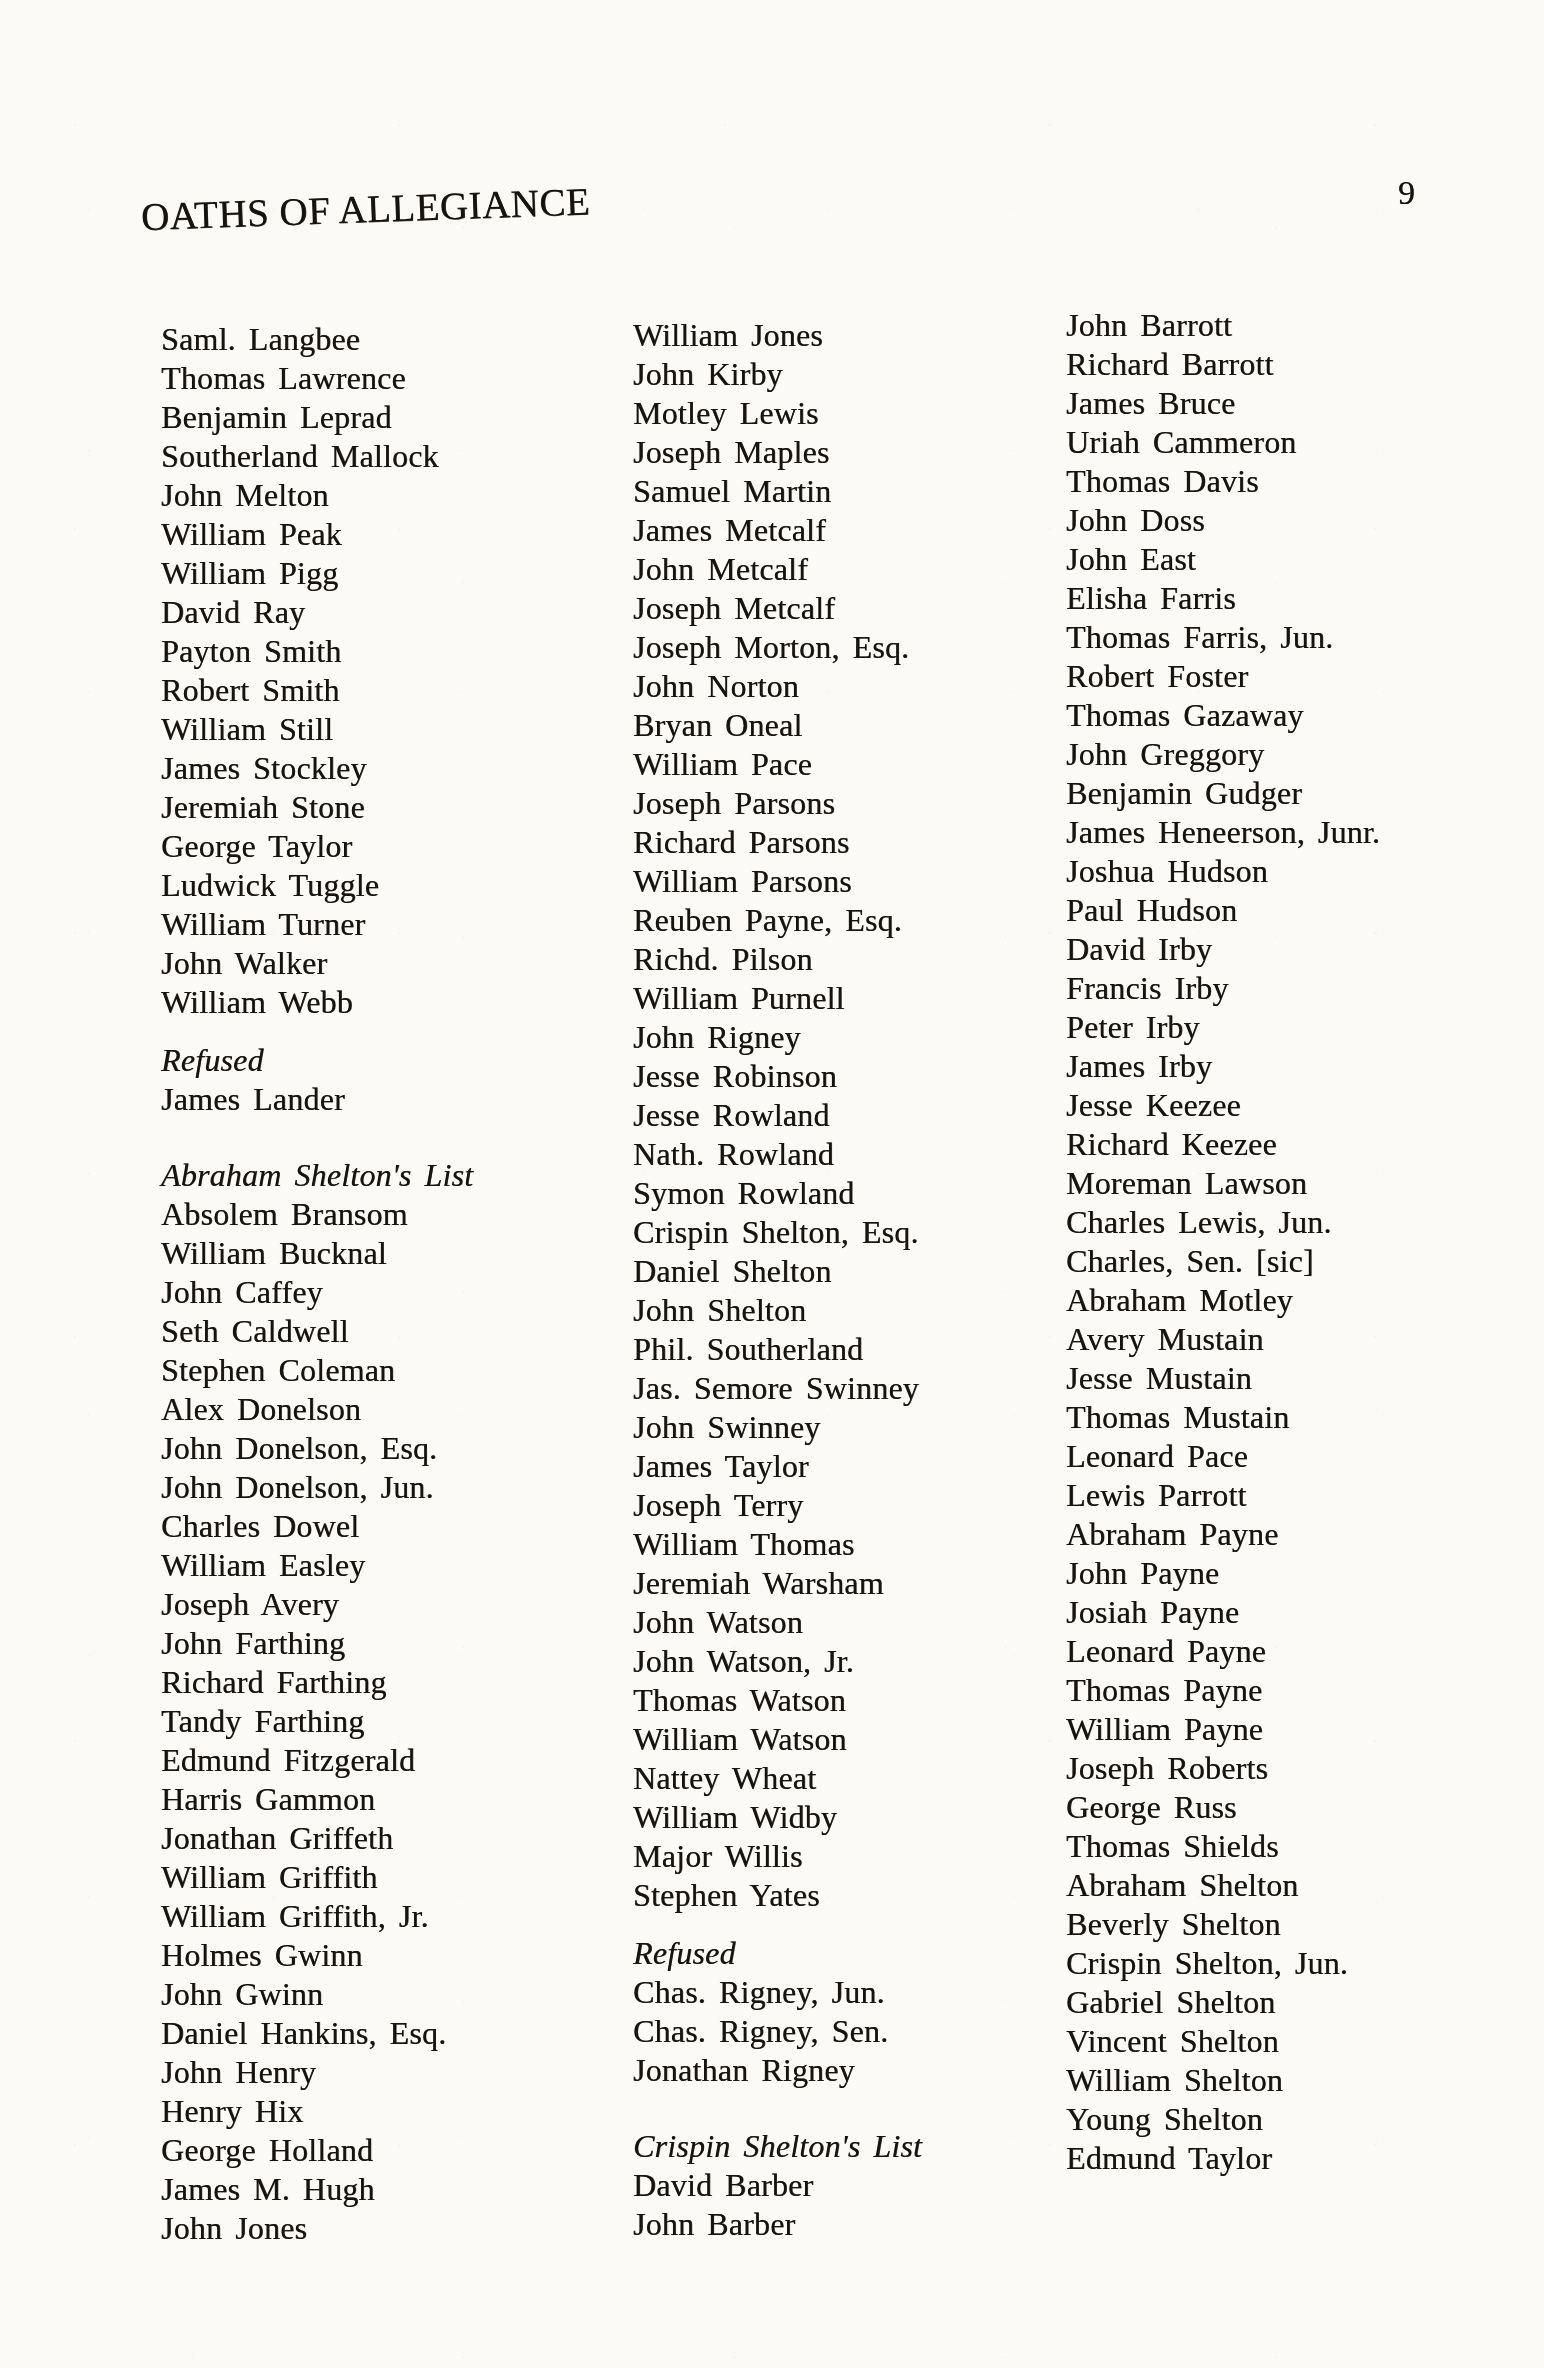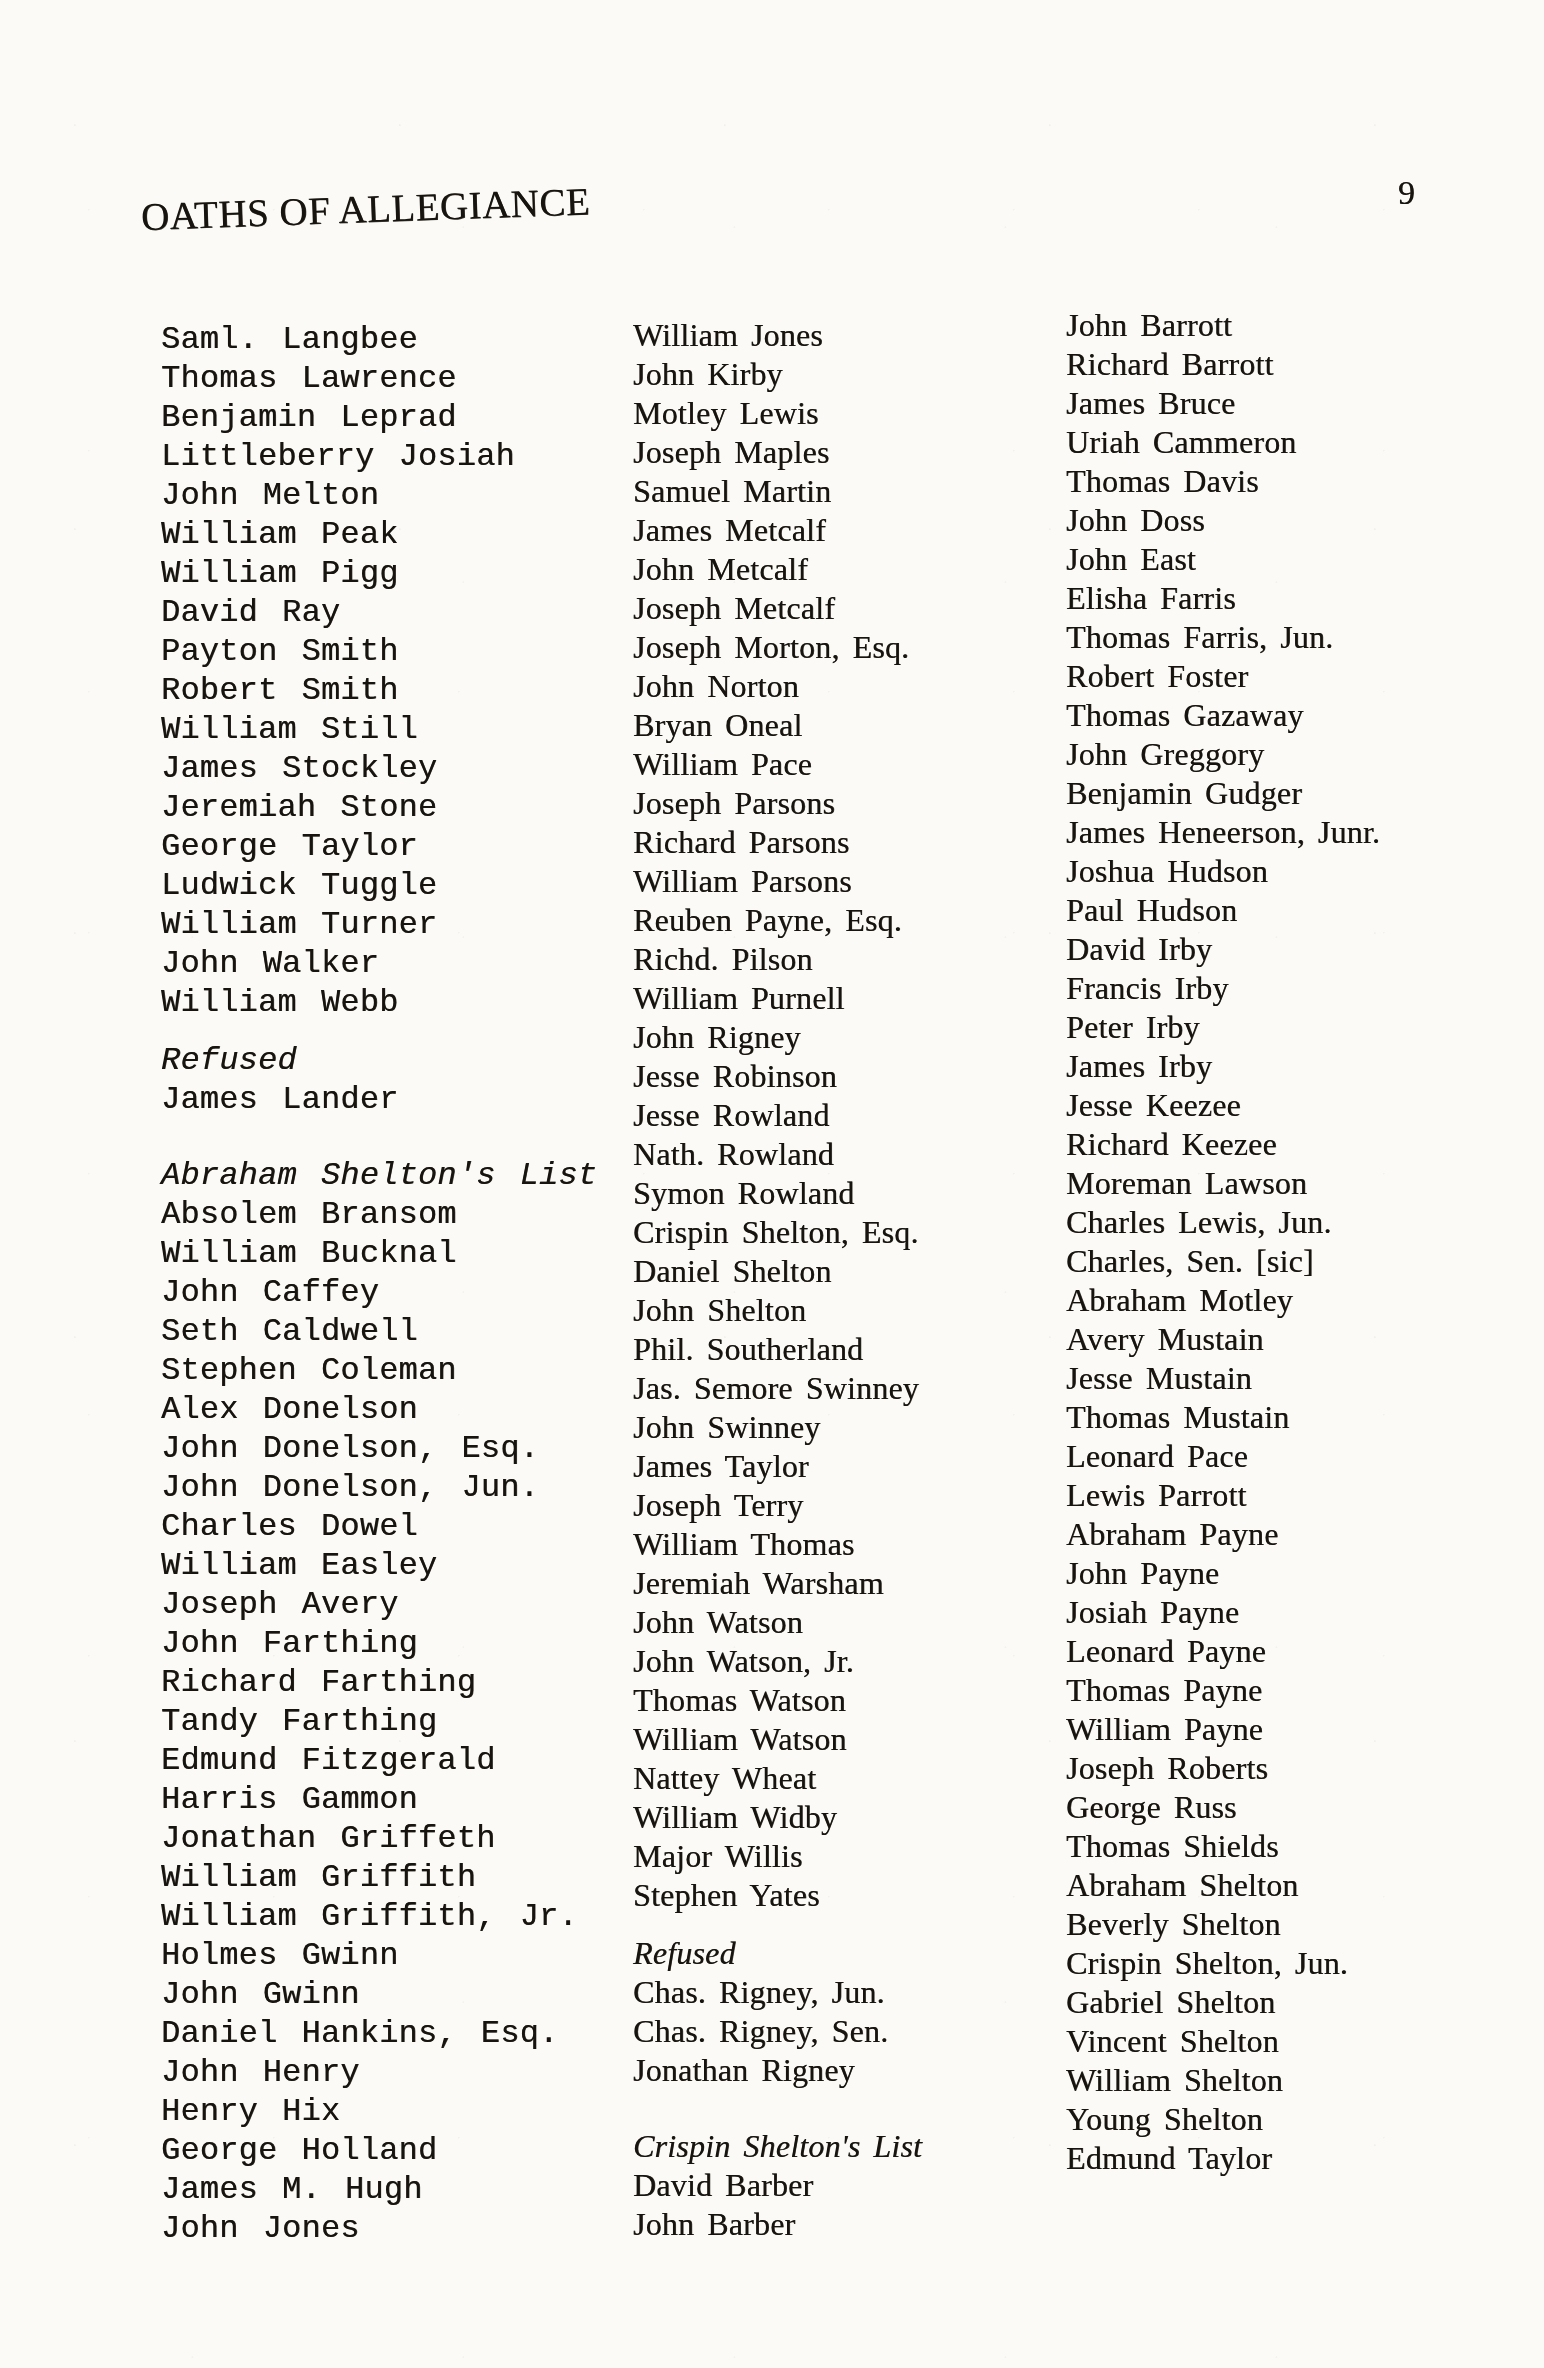--- a/index.html
+++ b/index.html
@@ -23,21 +23,21 @@
     letter-spacing:0.5px;white-space:nowrap;
     transform:rotate(-2deg);transform-origin:left center;
     text-shadow:0.4px 0.4px 0.5px rgba(25,20,14,0.8);
   }
   .page-num{
     position:absolute;left:1398px;top:174px;
     font-size:34px;line-height:37px;
     text-shadow:0.3px 0.3px 0.5px rgba(25,20,14,0.8);
   }
   .col{position:absolute;width:450px;}
-  .col-1{left:161px;top:320px;font-family:Liberation Mono, monospace;}
+  .col-1{left:161px;top:320px;}
   .col-2{left:633px;top:316px;}
   .col-3{left:1066px;top:306px;}
   .row{
     height:39px;line-height:39px;
     font-size:32px;white-space:nowrap;
     word-spacing:4.7px;letter-spacing:0.2px;
     text-shadow:0.4px 0.4px 0.6px rgba(28,23,17,0.75);
   }
   .heading{font-style:italic;}
   .gap-sm{height:19px;}
@@ -46,21 +46,21 @@
 </head>
 <body>
 
 <div class="page">
   <div class="title">OATHS OF ALLEGIANCE</div>
   <div class="page-num">9</div>
   <div class="col col-1" id="col0">
       <div class="row">Saml. Langbee</div>
       <div class="row">Thomas Lawrence</div>
       <div class="row">Benjamin Leprad</div>
-      <div class="row">Littleberry Josiah</div>
+      <div class="row">Southerland Mallock</div>
       <div class="row">John Melton</div>
       <div class="row">William Peak</div>
       <div class="row">William Pigg</div>
       <div class="row">David Ray</div>
       <div class="row">Payton Smith</div>
       <div class="row">Robert Smith</div>
       <div class="row">William Still</div>
       <div class="row">James Stockley</div>
       <div class="row">Jeremiah Stone</div>
       <div class="row">George Taylor</div>

